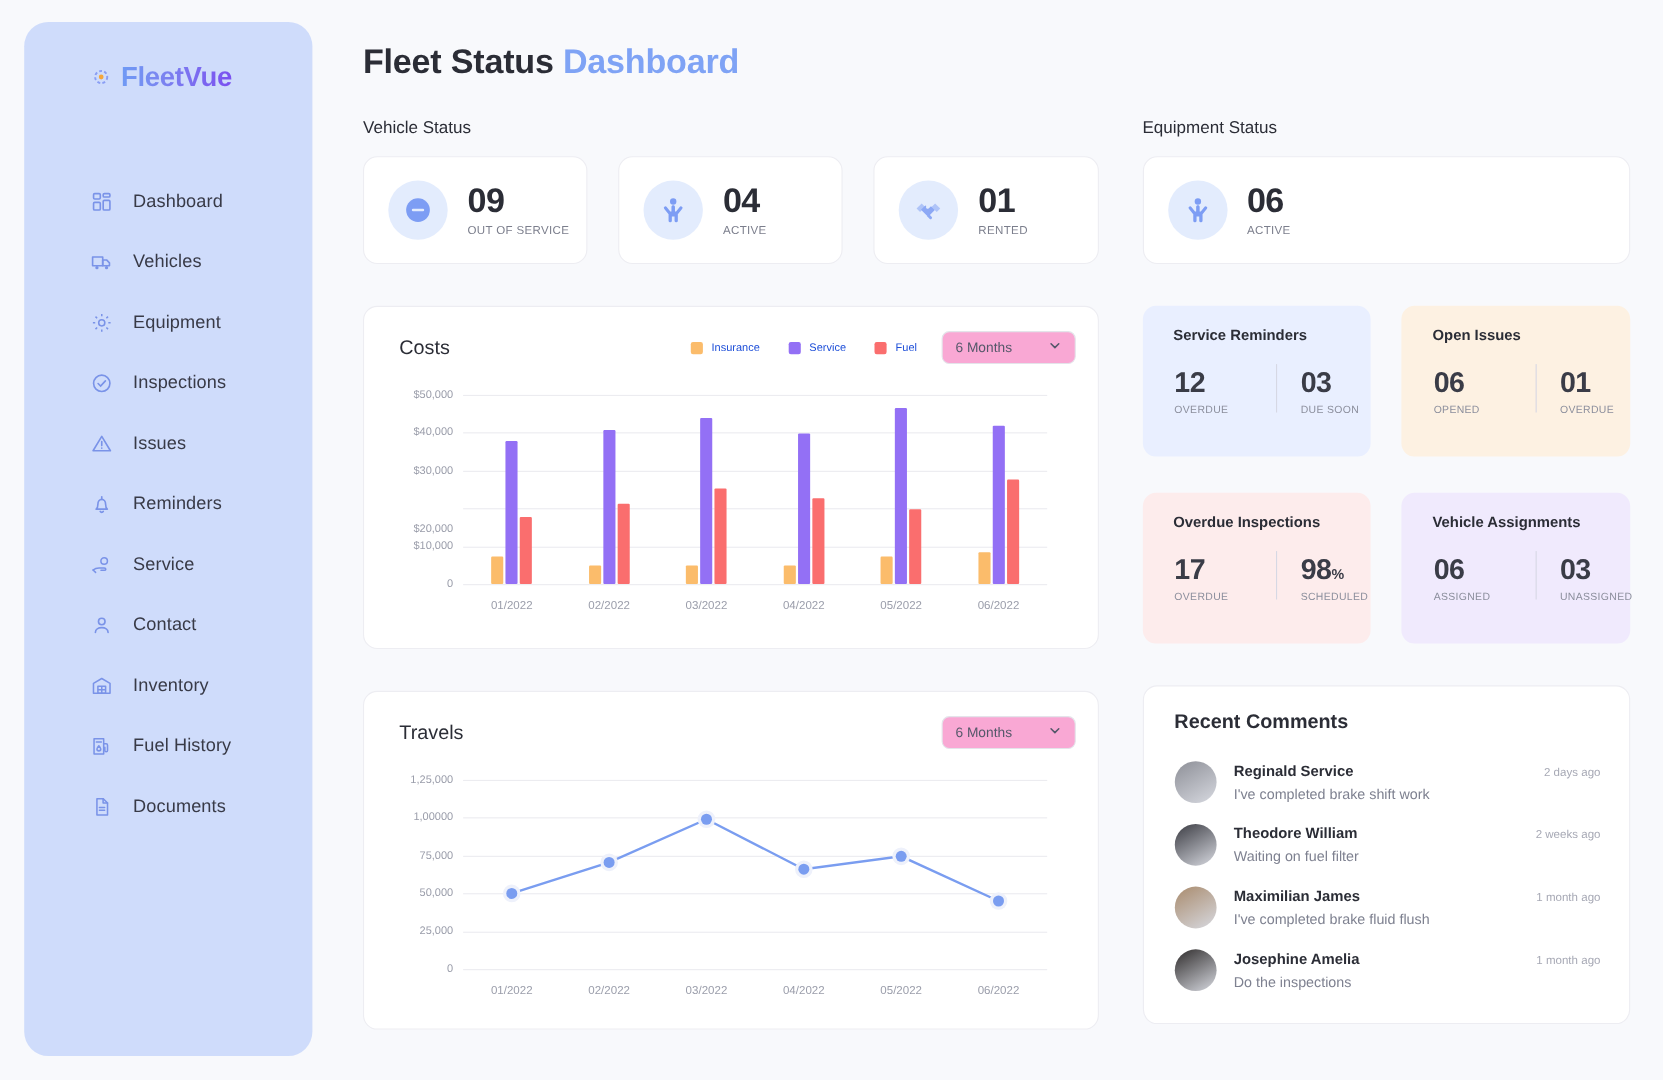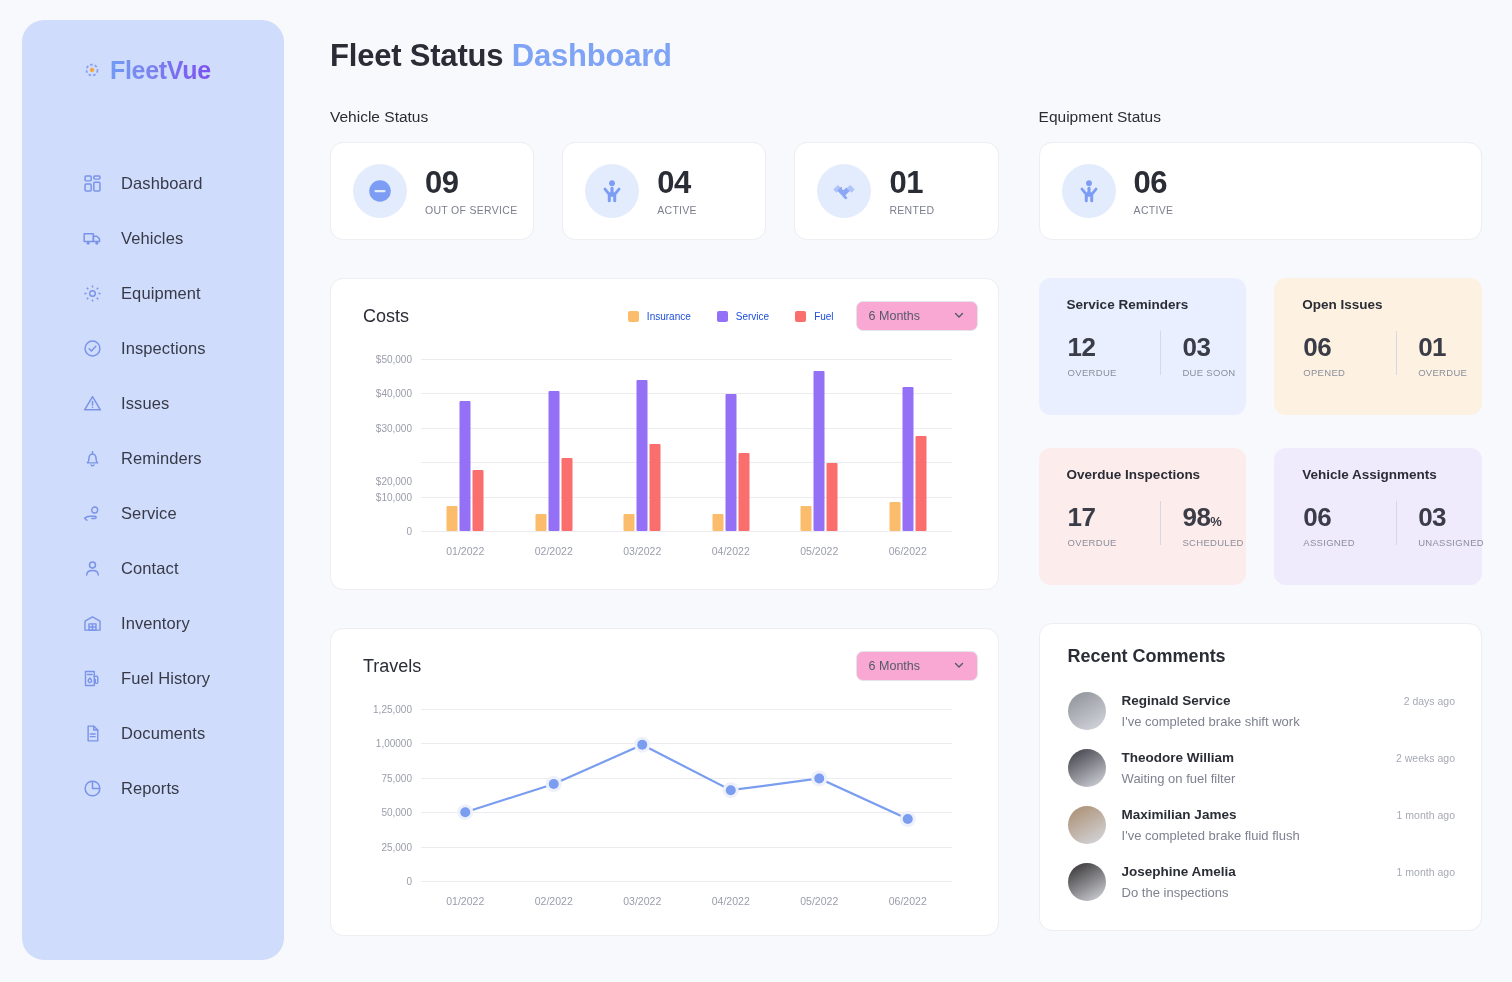--- a/index.html
+++ b/index.html
@@ -375,29 +375,20 @@
         <span class="nav-icon">
           <svg viewBox="0 0 24 24" fill="none" stroke="#7a93e8" stroke-width="1.6" stroke-linejoin="round" stroke-linecap="round">
             <path d="M7 3.6h6.6L18 8v12.4H7z"></path>
             <path d="M13.4 3.6V8H18"></path>
             <path d="M9.6 12.6h5.4M9.6 15.6h5.4"></path>
           </svg>
         </span>
         <span class="nav-label">Documents</span>
       </div>
 
-      <div class="nav-item">
-        <span class="nav-icon">
-          <svg viewBox="0 0 24 24" fill="none" stroke="#7a93e8" stroke-width="1.7" stroke-linejoin="round">
-            <circle cx="12" cy="12" r="8.4"></circle>
-            <path d="M12 3.6V12h8.4"></path>
-          </svg>
-        </span>
-        <span class="nav-label">Reports</span>
-      </div>
     </nav>
   </aside>
 
   <main class="main">
 
     <h1 class="page-title">
       <span>Fleet Status</span>
       <span class="accent">Dashboard</span>
     </h1>
 

